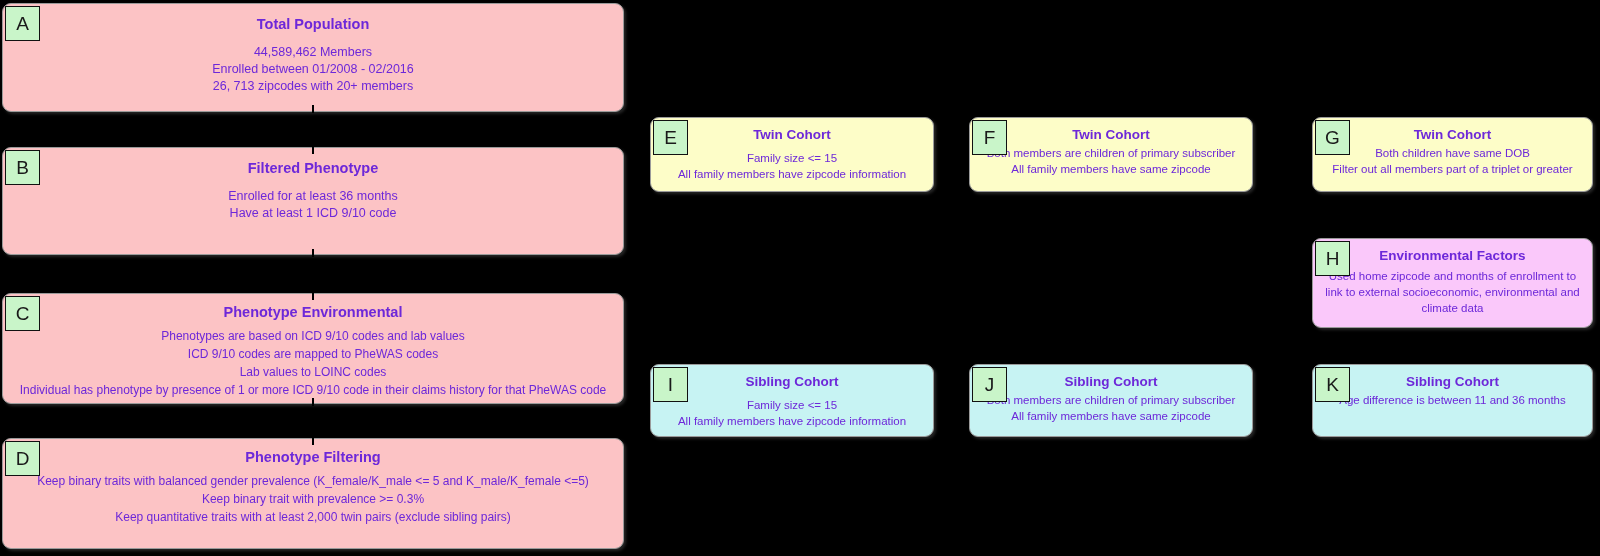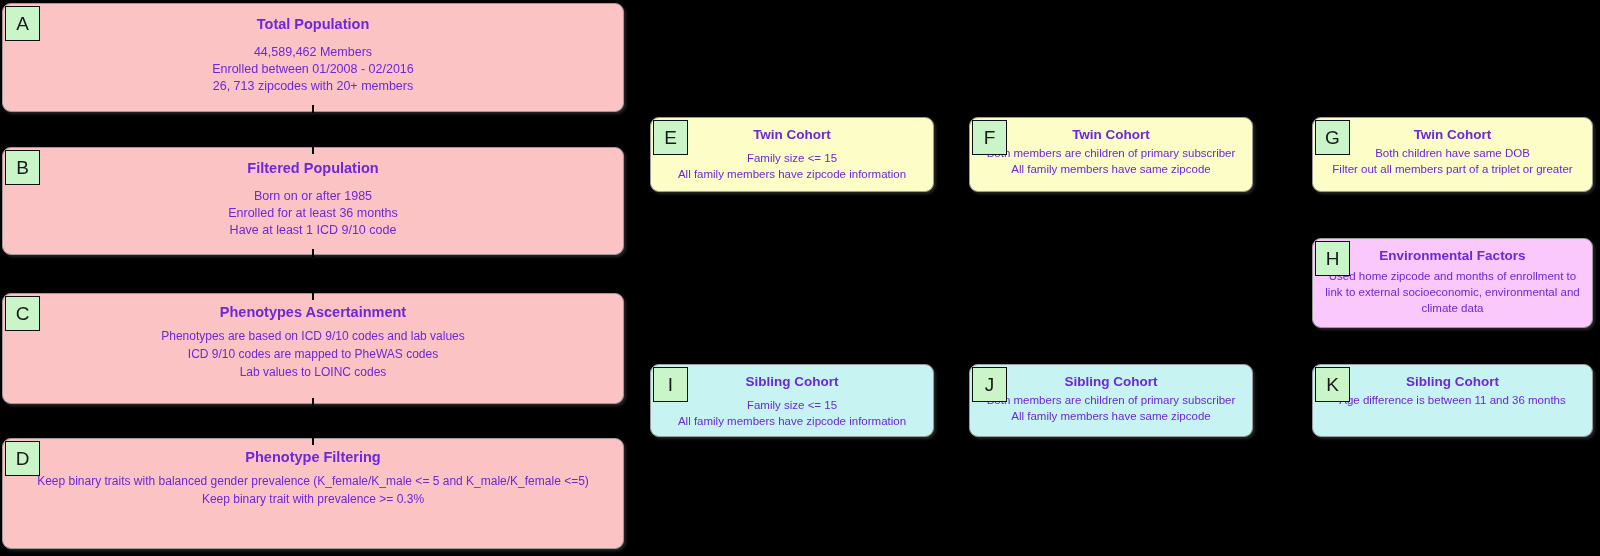--- a/index.html
+++ b/index.html
@@ -64,43 +64,44 @@
     <div class="title">Total Population</div>
     <div class="line">44,589,462 Members</div>
     <div class="line">Enrolled between 01/2008 - 02/2016</div>
     <div class="line">26, 713 zipcodes with 20+ members</div>
   </div>
 
   <div class="box pink wide box-b">
     <div class="label-square">
       <span>B</span>
     </div>
-    <div class="title">Filtered Population</div>
-    <div class="line">Born on or after 1985</div>
+    <div class="title">Filtered Phenotype</div>
     <div class="line">Enrolled for at least 36 months</div>
     <div class="line">Have at least 1 ICD 9/10 code</div>
   </div>
 
   <div class="box pink wide box-c">
     <div class="label-square">
       <span>C</span>
     </div>
-    <div class="title">Phenotypes Ascertainment</div>
+    <div class="title">Phenotype Environmental</div>
     <div class="line">Phenotypes are based on ICD 9/10 codes and lab values</div>
     <div class="line">ICD 9/10 codes are mapped to PheWAS codes</div>
     <div class="line">Lab values to LOINC codes</div>
+    <div class="line">Individual has phenotype by presence of 1 or more ICD 9/10 code in their claims history for that PheWAS code</div>
   </div>
 
   <div class="box pink wide box-d">
     <div class="label-square">
       <span>D</span>
     </div>
     <div class="title">Phenotype Filtering</div>
     <div class="line">Keep binary traits with balanced gender prevalence (K_female/K_male &lt;= 5 and K_male/K_female &lt;=5)</div>
     <div class="line">Keep binary trait with prevalence &gt;= 0.3%</div>
+    <div class="line">Keep quantitative traits with at least 2,000 twin pairs (exclude sibling pairs)</div>
   </div>
 
   <div class="box yellow small box-e">
     <div class="label-square">
       <span>E</span>
     </div>
     <div class="title">Twin Cohort</div>
     <div class="line">Family size &lt;= 15</div>
     <div class="line">All family members have zipcode information</div>
   </div>

